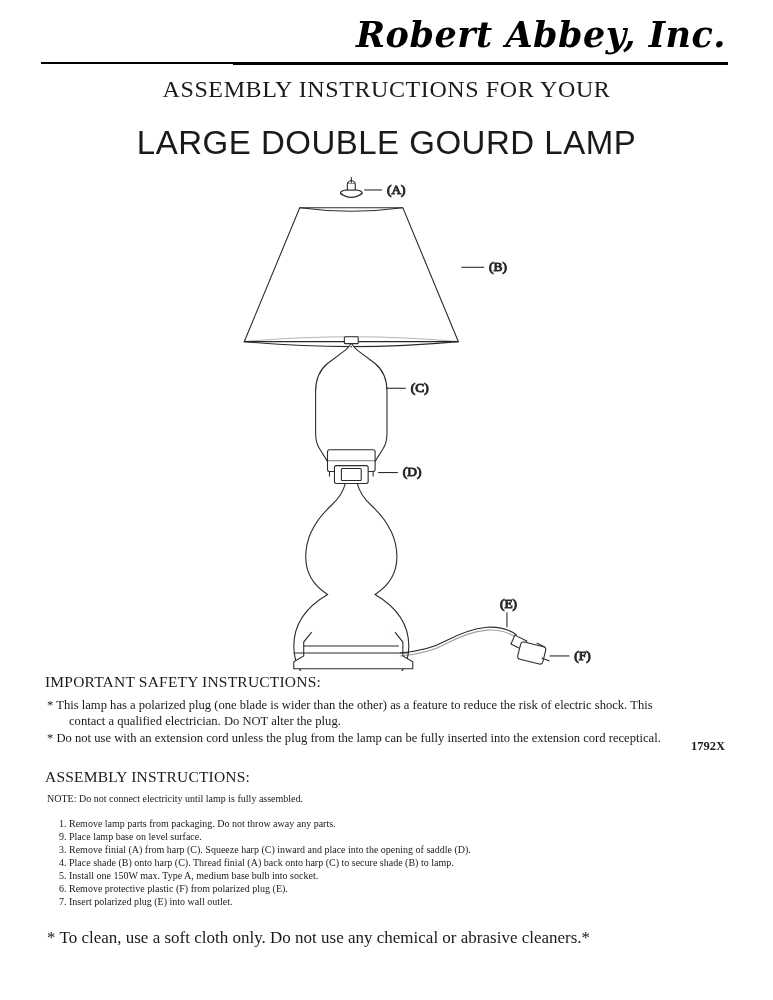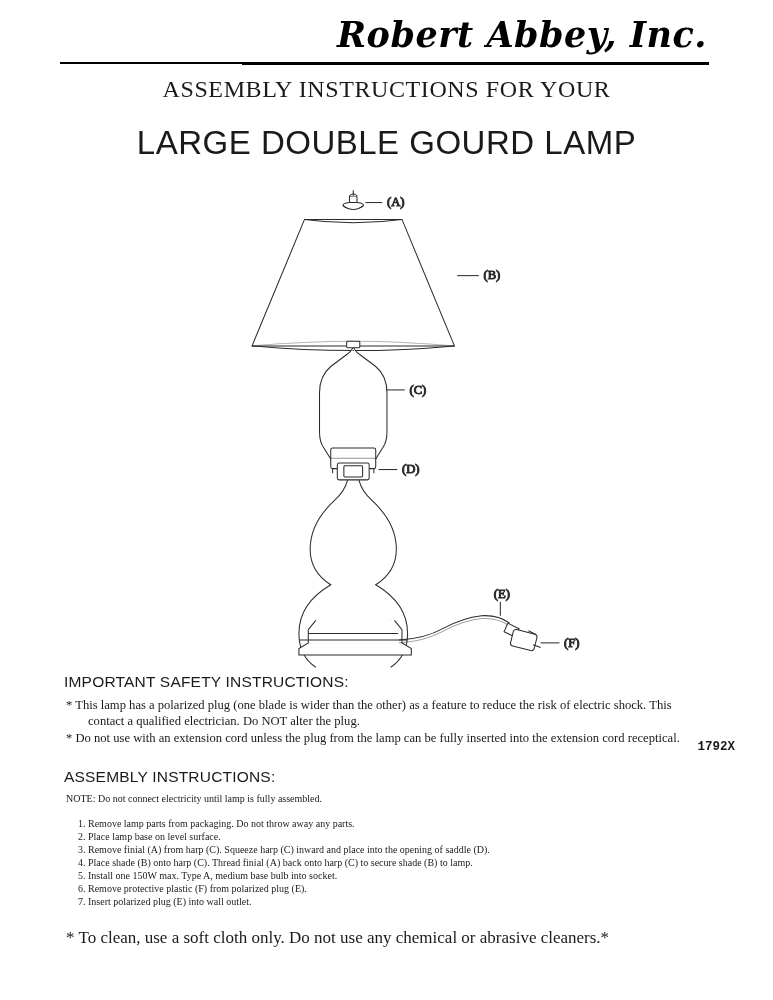--- a/index.html
+++ b/index.html
@@ -13,21 +13,21 @@
     position: relative;
     font-family: "Liberation Serif", serif;
     color: #1a1a1a;
     overflow: hidden;
   }
   .page {
     position: relative;
     width: 773px;
     height: 780px;
     box-sizing: border-box;
-    padding: 0 60px;
+    padding: 0 41px;
   }
 
   
   .brand-wrap {
     position: relative;
     height: 66px;
   }
   .brand {
     position: absolute;
     right: 6px;
@@ -91,21 +91,21 @@
     font-family: "Liberation Serif", serif;
     font-size: 13.5px;
     fill: #111;
   }
 
   
   .section-head {
     font-size: 15.5px;
     letter-spacing: 0.2px;
     margin: 0 0 6px 4px;
-    font-family: Liberation Sans, sans-serif;
+    font-family: Liberation Serif, serif;
   }
   .safety {
     margin-top: 2px;
   }
   .safety ul {
     list-style: none;
     margin: 0;
     padding: 0 4px 0 6px;
   }
   .safety li {
@@ -139,25 +139,25 @@
   }
   .assembly ol li {
     margin: 0;
   }
   .clean-note {
     margin: 20px 0 0 6px;
     font-size: 17px;
   }
   .doc-code {
     position: absolute;
-    right: 38px;
+    right: 48px;
     bottom: 26px;
     font-size: 12.5px;
     font-weight: bold;
-    font-family: Liberation Mono, monospace;
+    font-family: Liberation Serif, serif;
   }
 </style>
 </head>
 <body>
 
 <div class="page">
 
   <div class="brand-wrap">
     <div class="brand">Robert Abbey, Inc.</div>
     <div class="brand-rule"></div>
@@ -246,21 +246,21 @@
         <span>* Do not use with an extension cord unless the plug from the lamp can be fully inserted into the extension cord receptical.</span>
       </li>
     </ul>
   </div>
 
   <div class="assembly">
     <div class="section-head">ASSEMBLY INSTRUCTIONS:</div>
     <p class="note">NOTE: Do not connect electricity until lamp is fully assembled.</p>
     <ol>
       <li>1. Remove lamp parts from packaging. Do not throw away any parts.</li>
-      <li>2. Place lamp base on level surface.</li>
+      <li>9. Place lamp base on level surface.</li>
       <li>3. Remove finial (A) from harp (C). Squeeze harp (C) inward and place into the opening of saddle (D).</li>
       <li>4. Place shade (B) onto harp (C). Thread finial (A) back onto harp (C) to secure shade (B) to lamp.</li>
       <li>5. Install one 150W max. Type A, medium base bulb into socket.</li>
       <li>6. Remove protective plastic (F) from polarized plug (E).</li>
       <li>7. Insert polarized plug (E) into wall outlet.</li>
     </ol>
     <p class="clean-note">* To clean, use a soft cloth only.  Do not use any chemical or abrasive cleaners.*</p>
   </div>
 
   <div class="doc-code">1792X</div>

